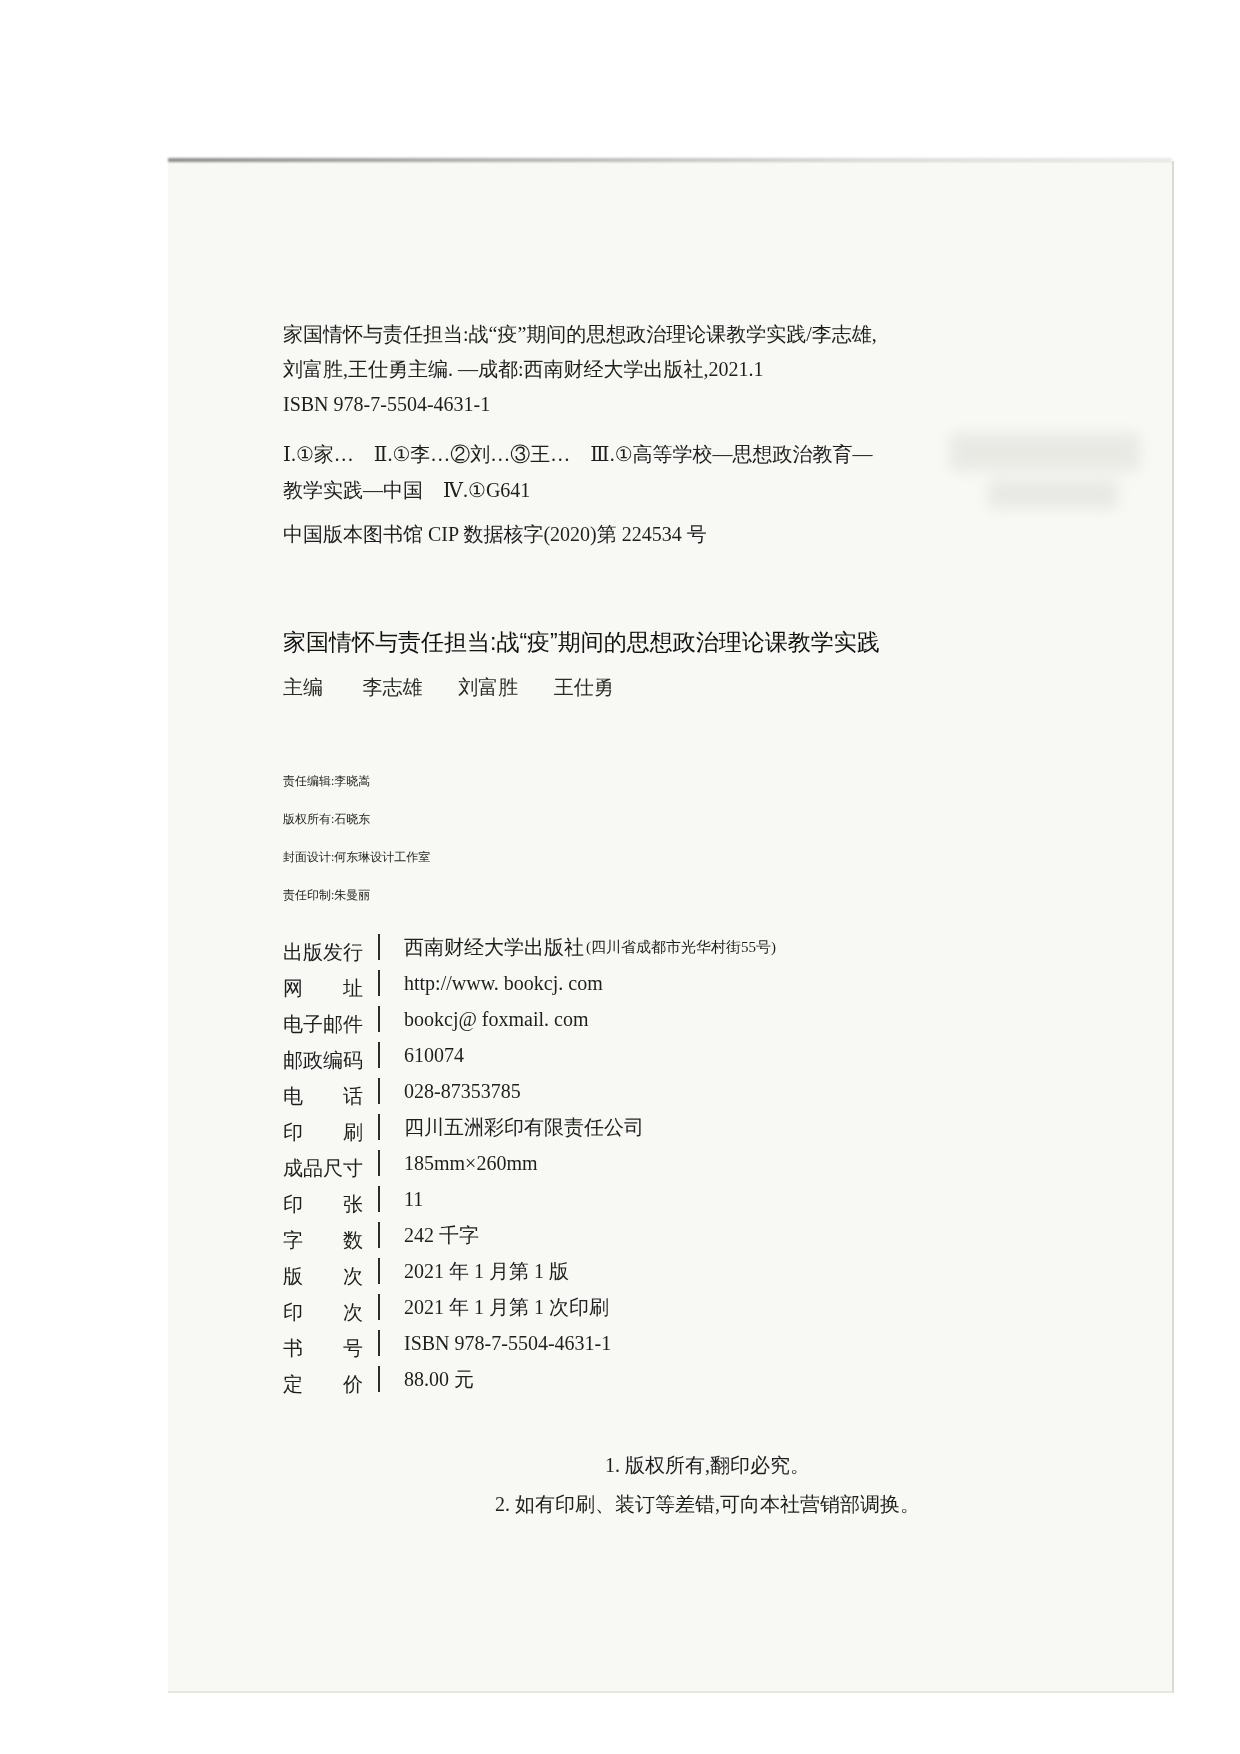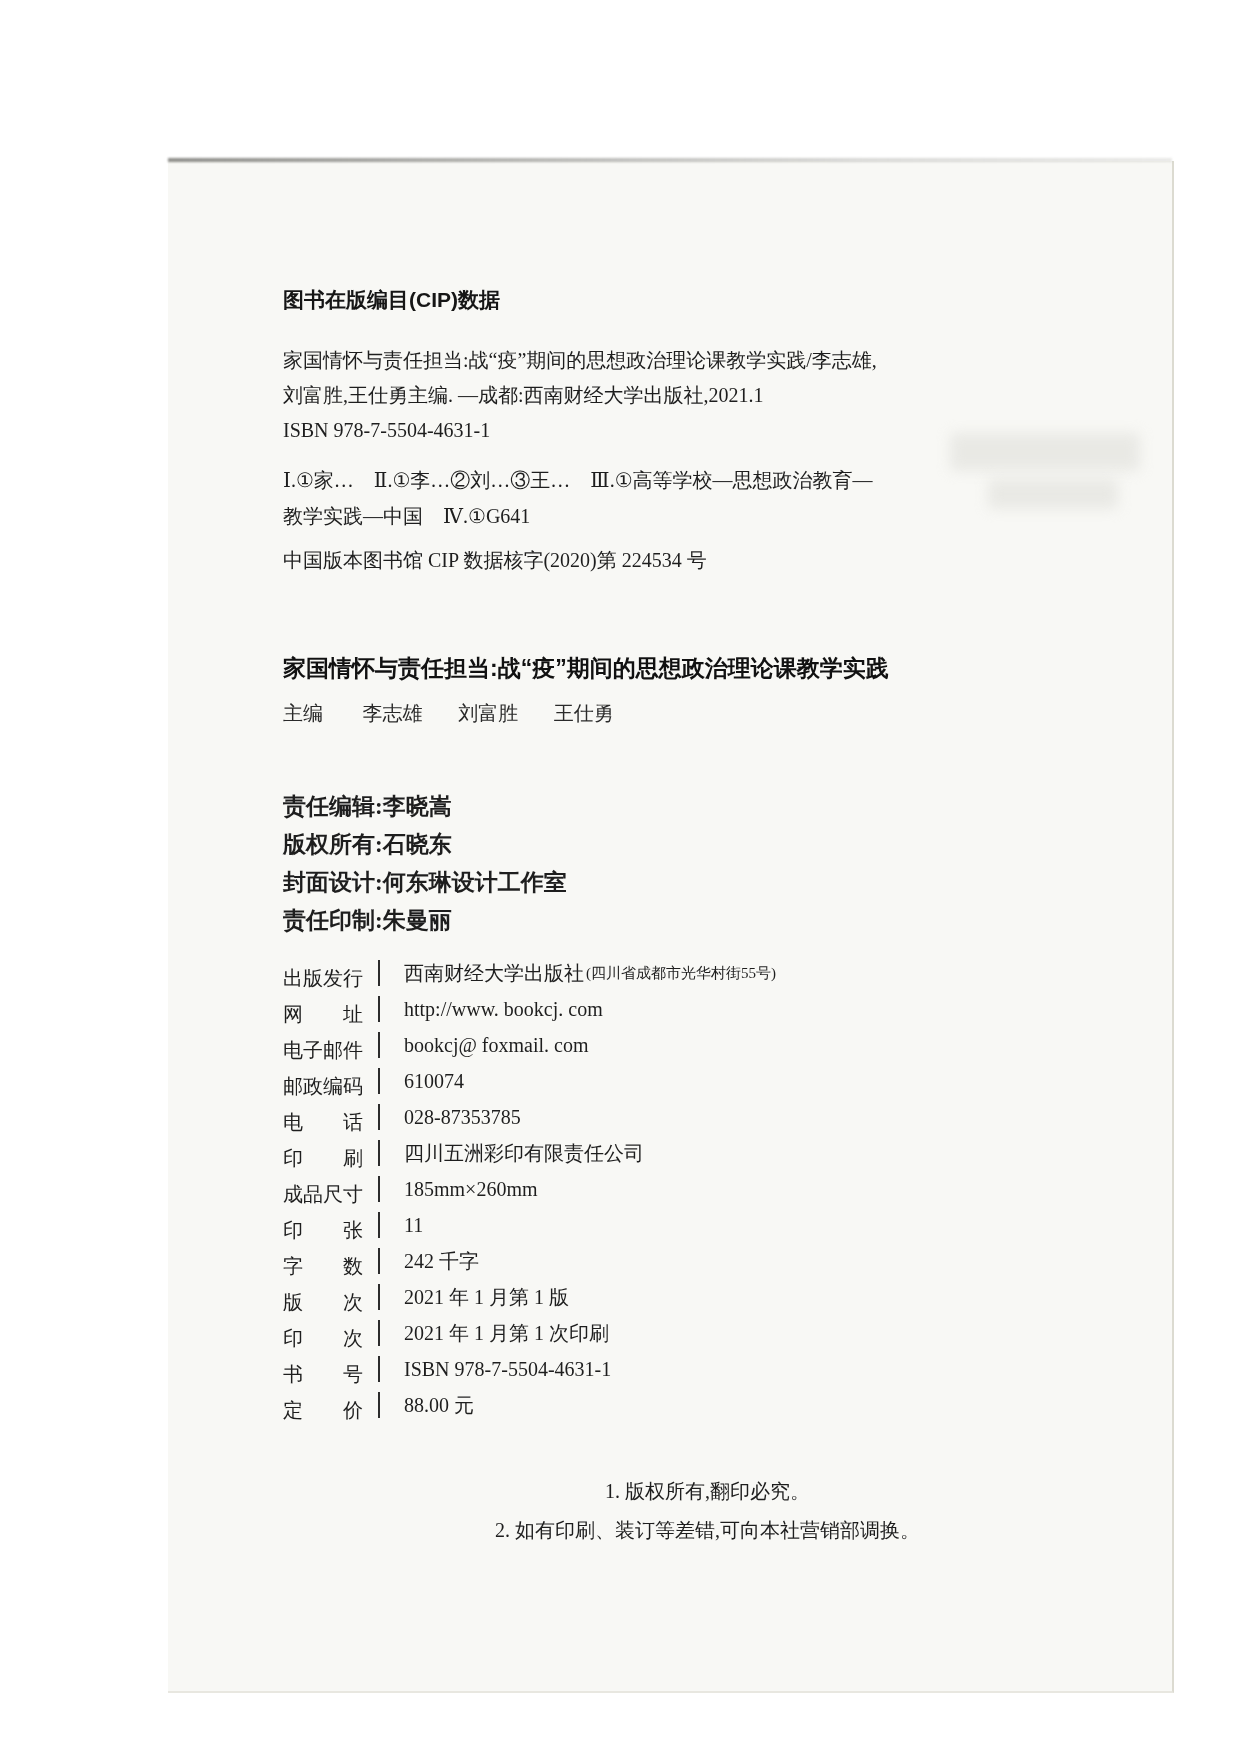--- a/index.html
+++ b/index.html
@@ -68,43 +68,42 @@
   .cip-record {
     margin-top: 12px;
     font-size: 20px;
     line-height: 28px;
     white-space: nowrap;
   }
 
   .book-title {
     margin-top: 80px;
     font-family: "Liberation Sans", "DejaVu Sans", sans-serif;
-    font-weight: bold;
+    font-weight: normal;
     font-size: 23px;
     line-height: 28px;
     color: #111111;
     white-space: nowrap;
   }
   .editors-line {
     margin-top: 18px;
     font-family: Liberation Sans, sans-serif;
     font-size: 20px;
     line-height: 26px;
     color: #2a2a2a;
     white-space: nowrap;
   }
   .editors-line .editors-label { margin-right: 34px; }
   .editors-line .editor-name { margin-right: 30px; }
 
   .staff-block { margin-top: 62px; }
   .staff-block .line {
-    font-size: 23px;
+    font-size: 12px;
     line-height: 38px;
     white-space: nowrap;
-    font-weight: bold;
   }
 
   .pub-table { margin-top: 20px; }
   .pub-row {
     display: flex;
     align-items: flex-start;
     min-height: 36px;
   }
   .pub-label {
     width: 95px;
@@ -137,21 +136,20 @@
 </style>
 </head>
 <body>
 
 <div class="paper">
   <div class="ghost ghost-1"></div>
   <div class="ghost ghost-2"></div>
 
   <div class="content">
 
-    <div class="cip-heading">图书在版编目(CIP)数据</div>
 
     <div class="cip-desc">
       <div class="line">家国情怀与责任担当:战“疫”期间的思想政治理论课教学实践/李志雄,</div>
       <div class="line">刘富胜,王仕勇主编. —成都:西南财经大学出版社,2021.1</div>
       <div class="line">ISBN 978-7-5504-4631-1</div>
     </div>
 
     <div class="cip-class">
       <div class="line">Ⅰ.①家…　Ⅱ.①李…②刘…③王…　Ⅲ.①高等学校—思想政治教育—</div>
       <div class="line">教学实践—中国　Ⅳ.①G641</div>

